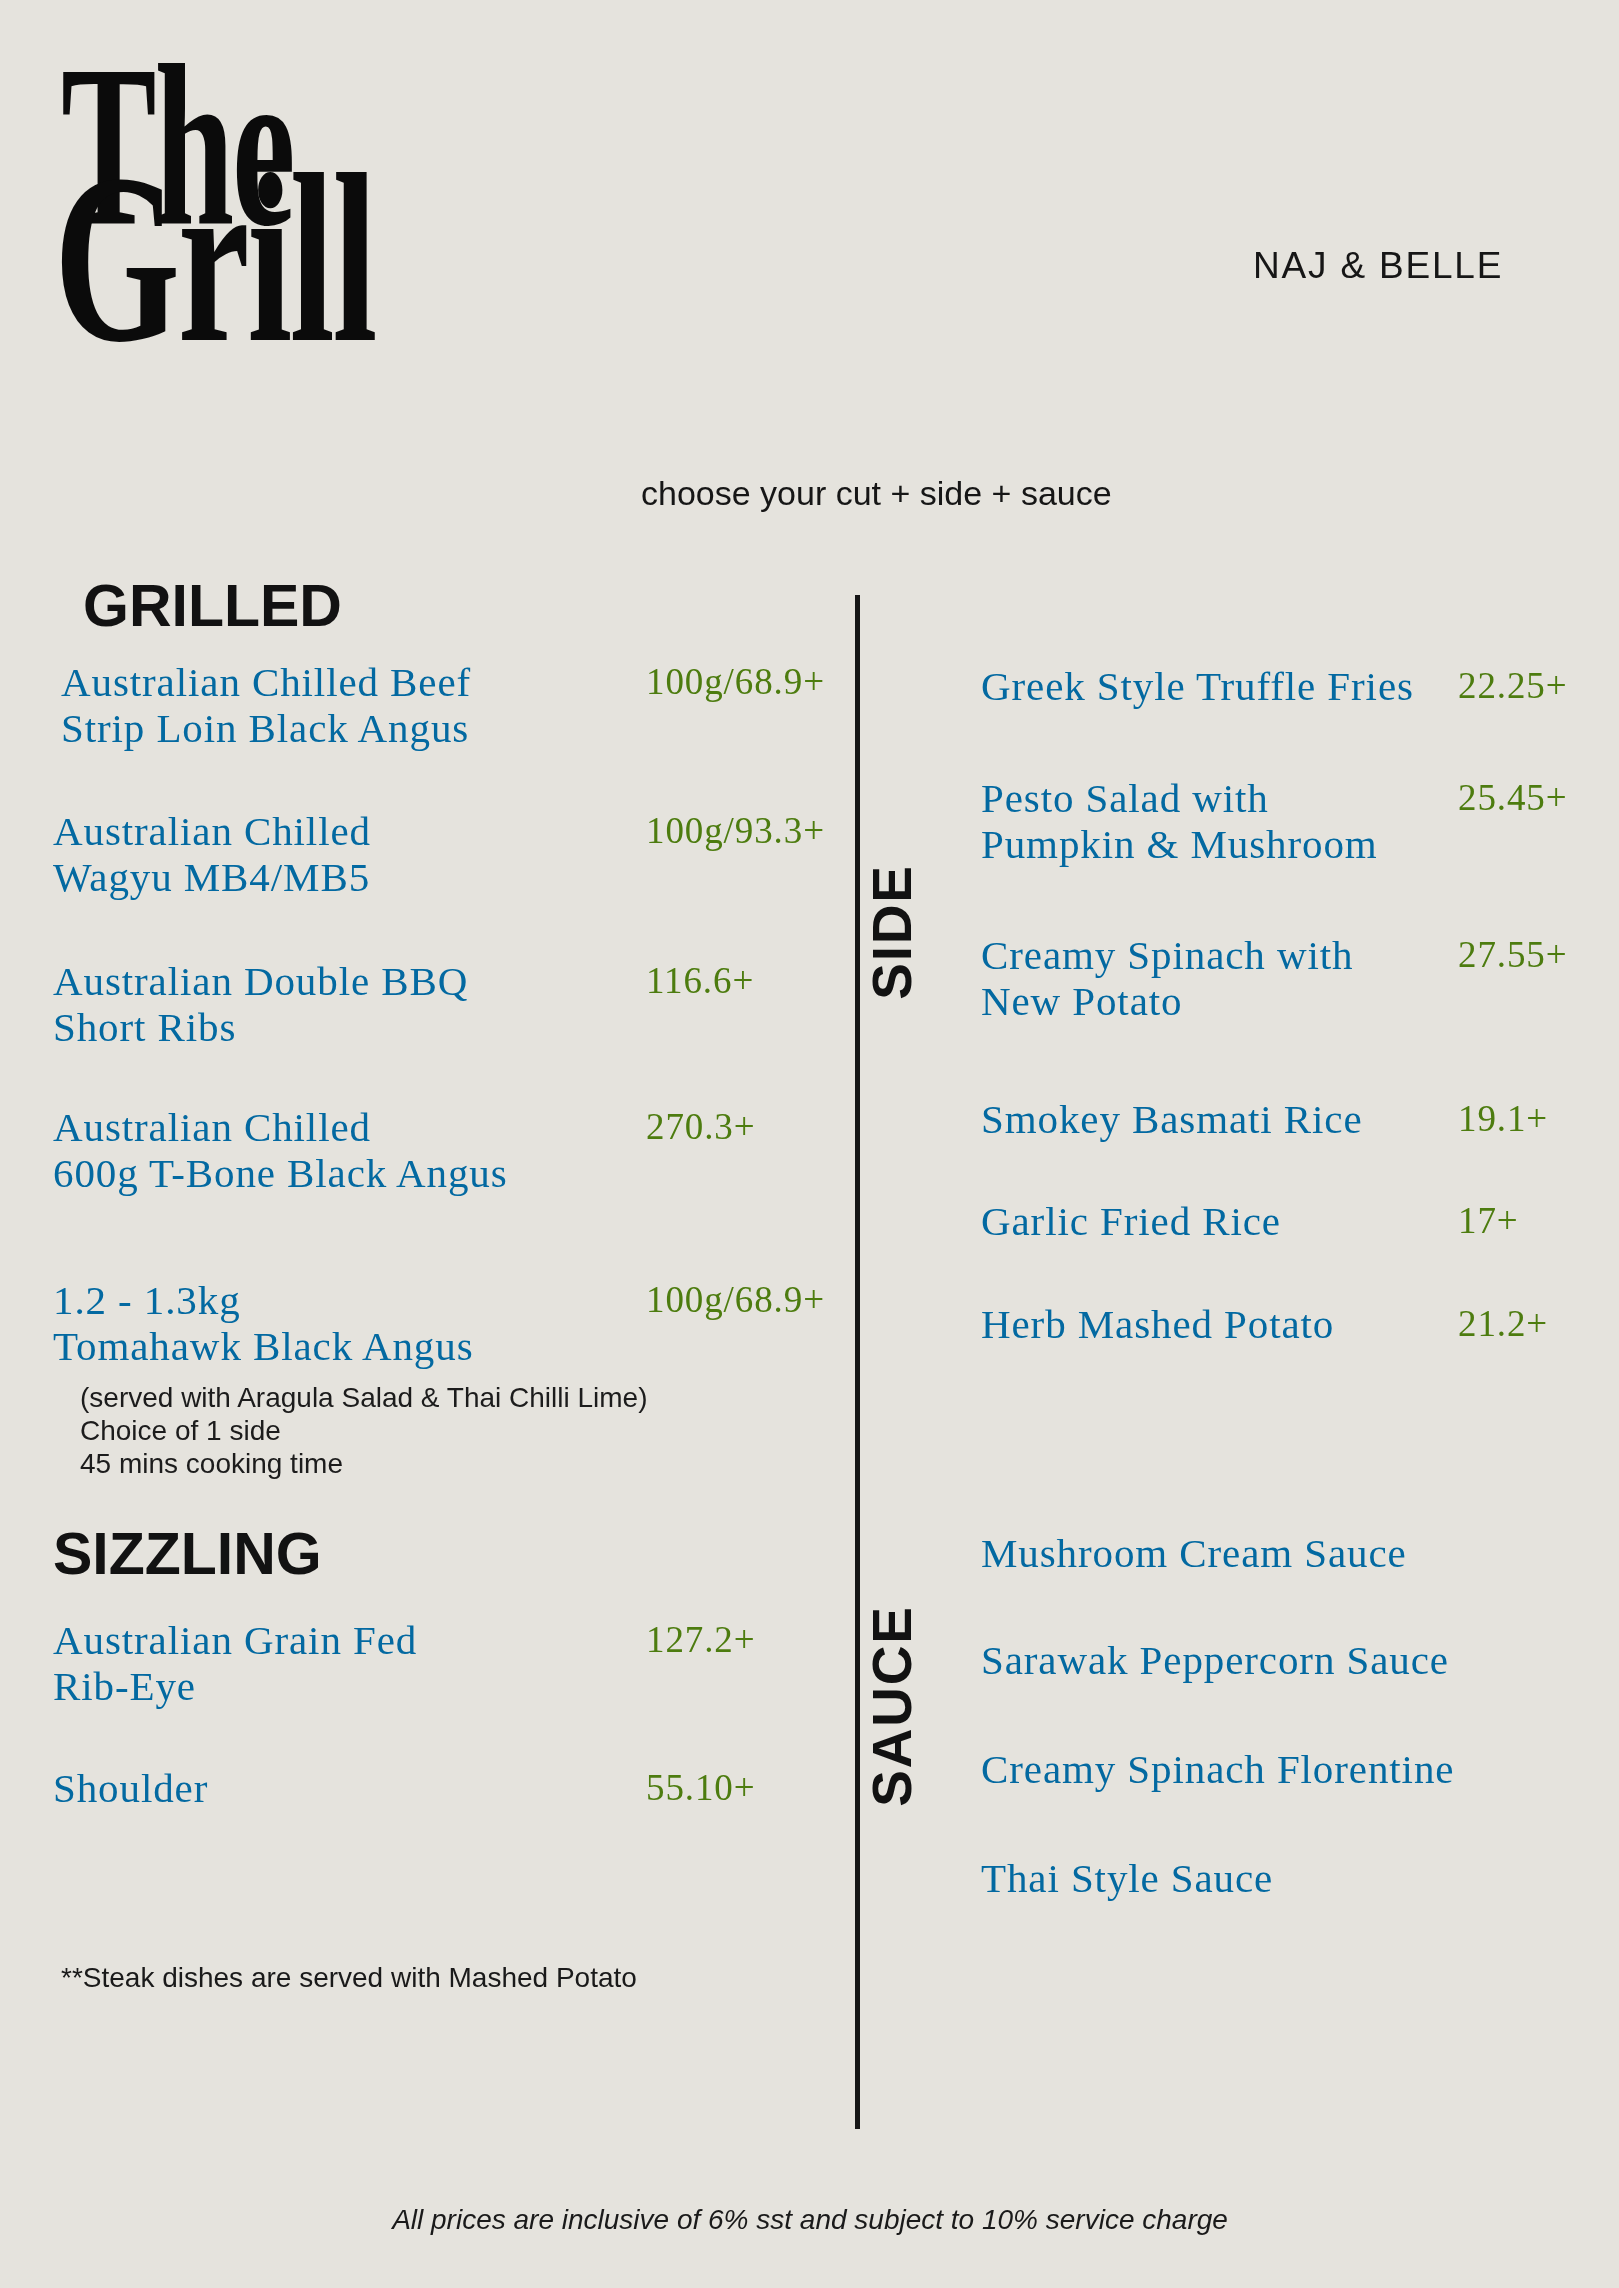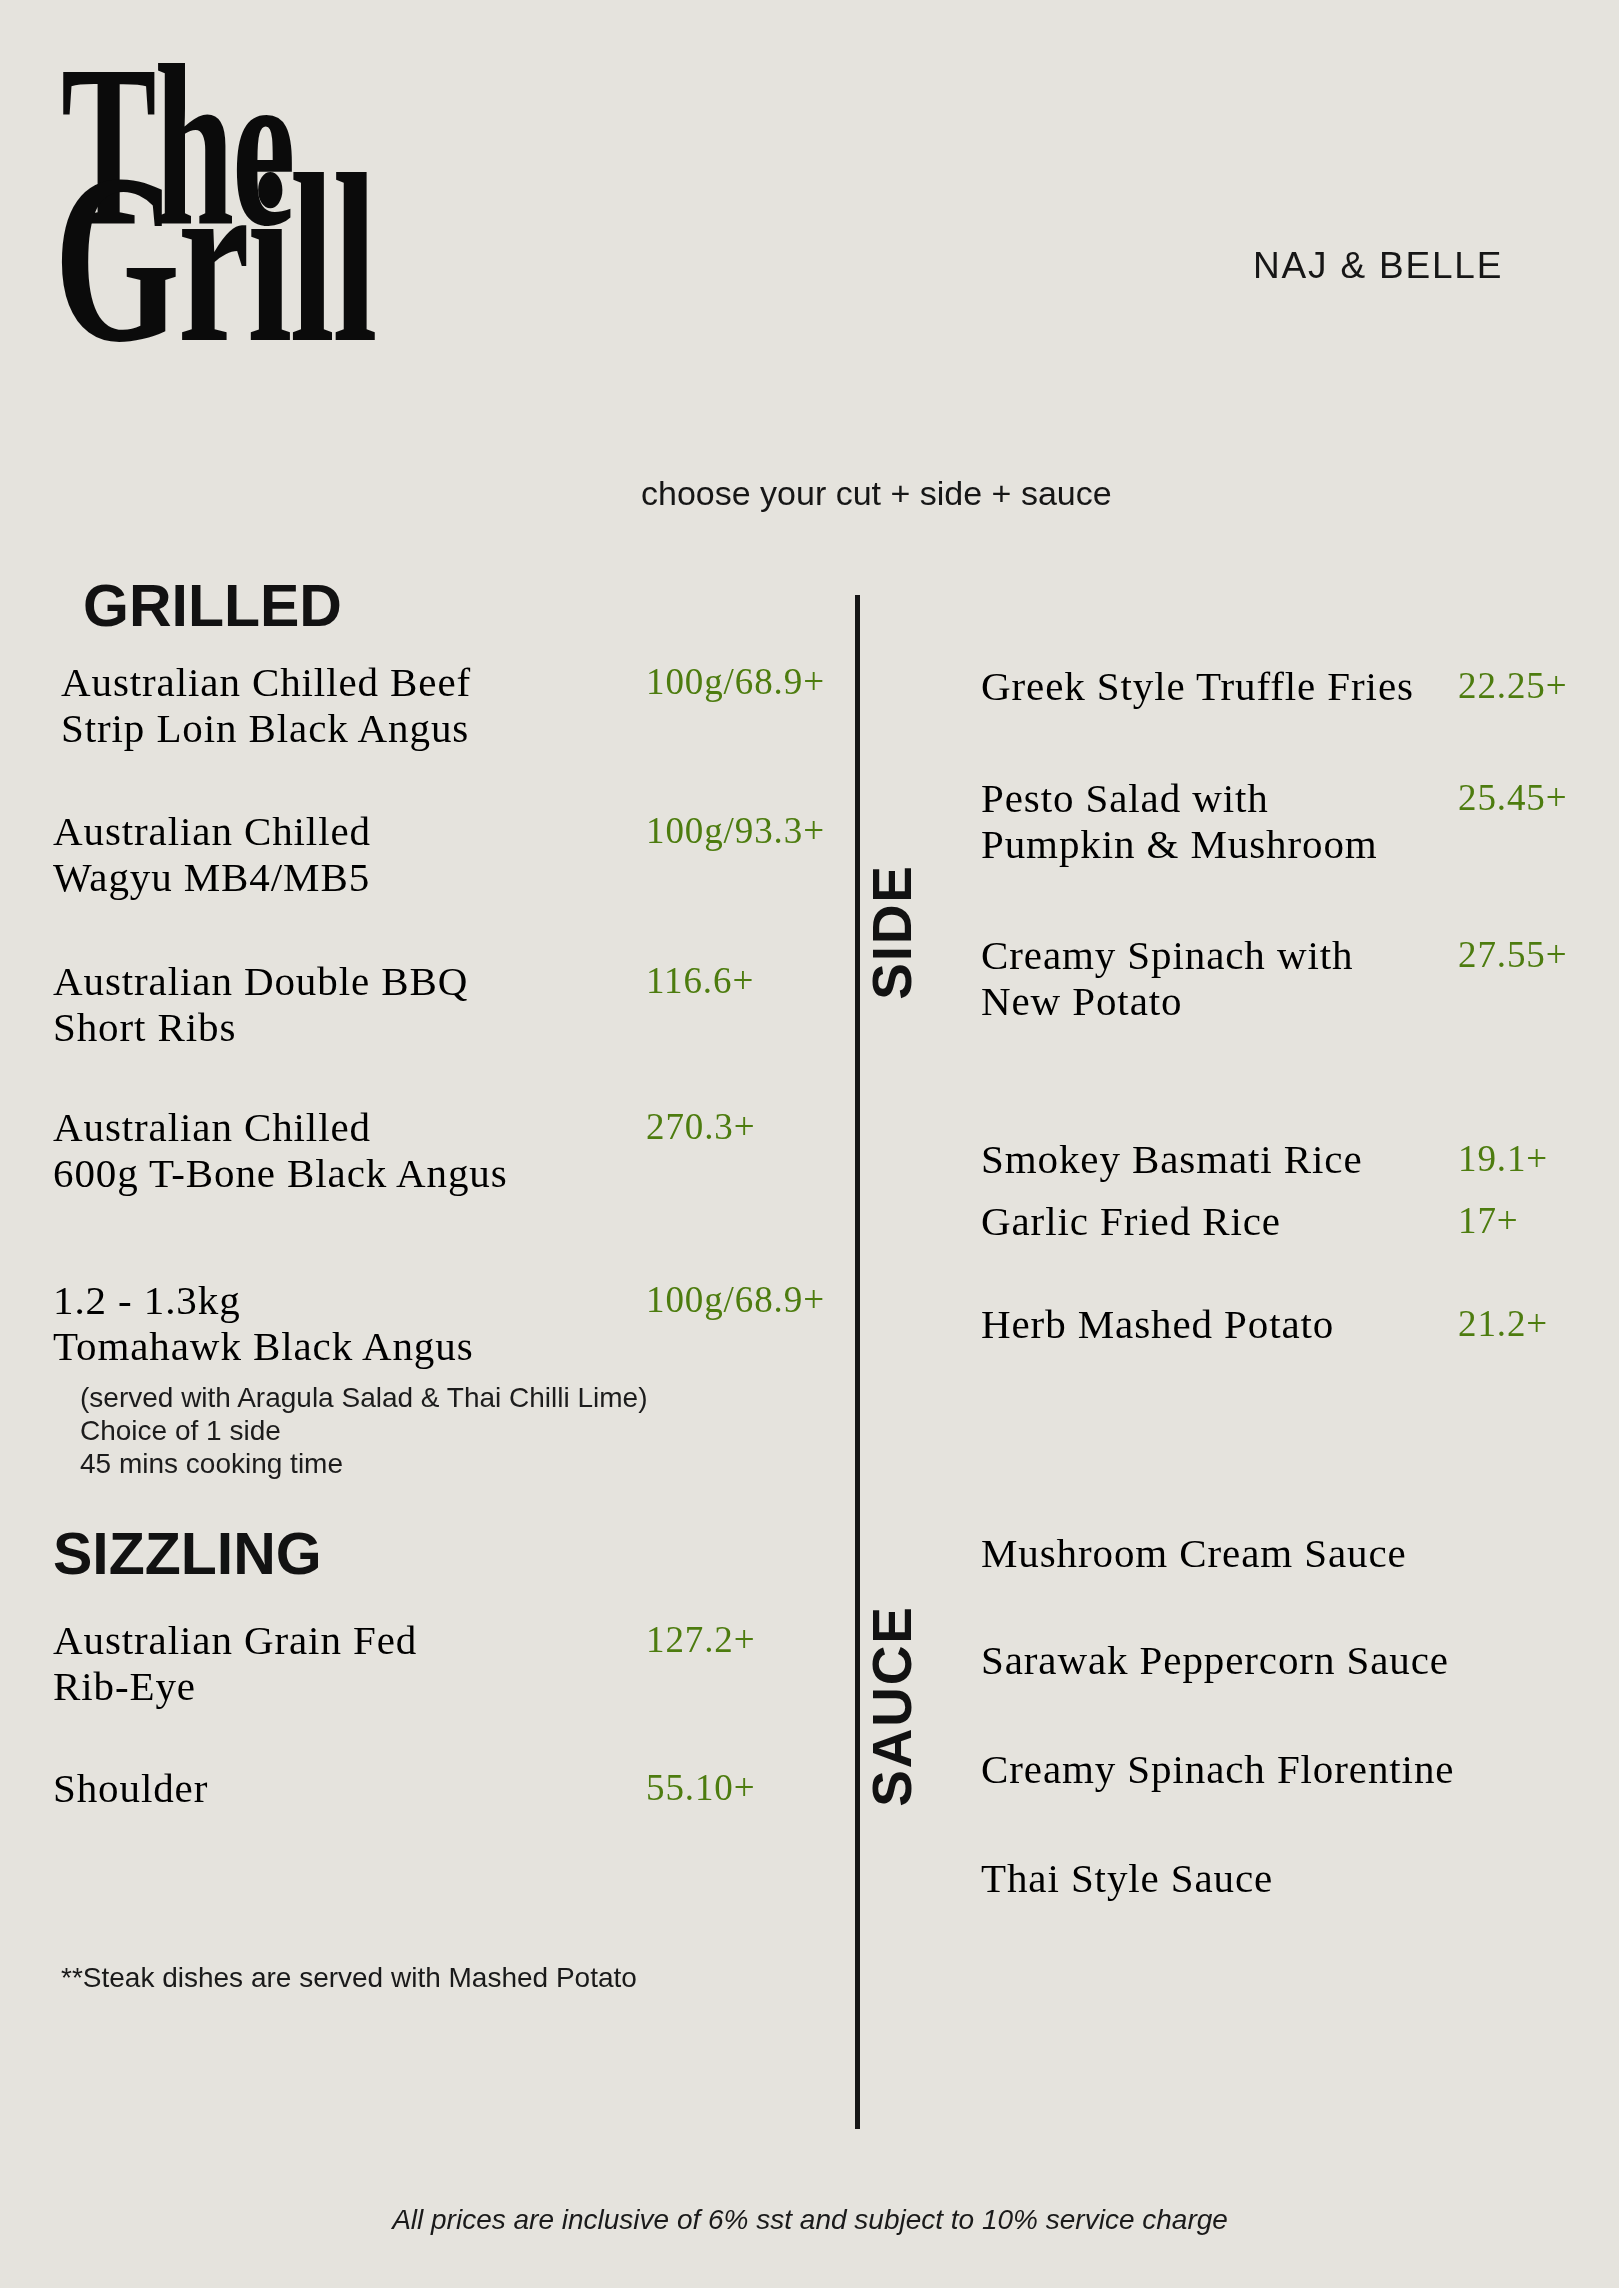--- a/index.html
+++ b/index.html
@@ -40,21 +40,21 @@
     transform:translate(-50%,-50%) rotate(-90deg);
   }
   #label-side{left:892px;top:932px;}
   #label-sauce{left:892px;top:1706px;}
   
   .divider{
     position:absolute;left:855px;top:595px;width:4.6px;height:1534px;background:#161616;
   }
   
   .menu-row{position:absolute;left:53px;width:794px;}
-  .item-name{font-size:41px;line-height:46px;letter-spacing:0.9px;color:#000000;}
+  .item-name{font-size:41px;line-height:46px;letter-spacing:0.9px;color:#0369a1;}
   .item-price{
     position:absolute;top:1px;left:593px;font-size:37px;letter-spacing:0.9px;color:#4d7c0f;
     white-space:nowrap;
   }
   .item-notes{margin-top:12px;font-family:"Liberation Sans",sans-serif;font-size:28px;line-height:33px;color:#1c1c1c;margin-left:27px;}
   
   #grilled-list .menu-row:nth-child(1){top:659px;left:61px;}
   #grilled-list .menu-row:nth-child(1) .item-price{left:585px;}
   #grilled-list .menu-row:nth-child(2){top:808px;}
   #grilled-list .menu-row:nth-child(3){top:958px;}
@@ -62,21 +62,21 @@
   #grilled-list .menu-row:nth-child(5){top:1277px;}
   
   #sizzling-list .menu-row:nth-child(1){top:1617px;}
   #sizzling-list .menu-row:nth-child(2){top:1765px;}
   
   #side-list .menu-row,#sauce-list .menu-row{left:981px;width:637px;}
   #side-list .item-price,#sauce-list .item-price{left:477px;}
   #side-list .menu-row:nth-child(1){top:663px;}
   #side-list .menu-row:nth-child(2){top:775px;}
   #side-list .menu-row:nth-child(3){top:932px;}
-  #side-list .menu-row:nth-child(4){top:1096px;margin-top:40px;}
+  #side-list .menu-row:nth-child(4){top:1096px;}
   #side-list .menu-row:nth-child(5){top:1198px;}
   #side-list .menu-row:nth-child(6){top:1301px;}
   
   #sauce-list .menu-row:nth-child(1){top:1530px;}
   #sauce-list .menu-row:nth-child(2){top:1637px;}
   #sauce-list .menu-row:nth-child(3){top:1746px;}
   #sauce-list .menu-row:nth-child(4){top:1855px;}
   
   .footnote{
     position:absolute;left:61px;top:1962px;

